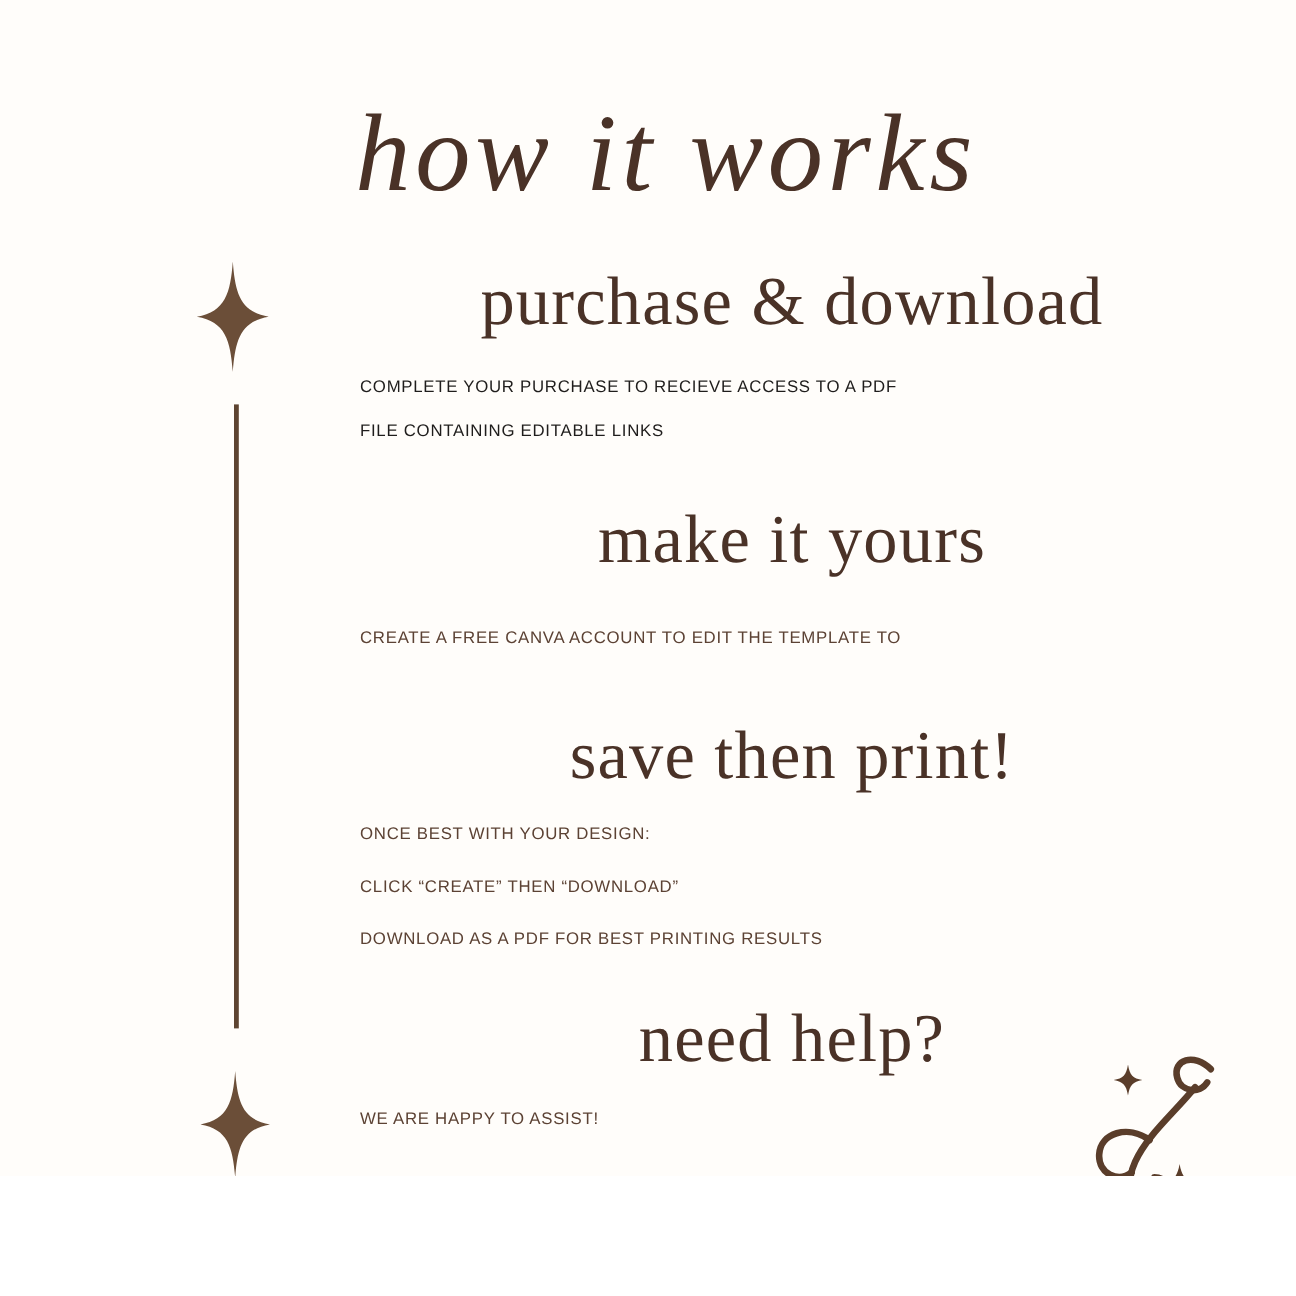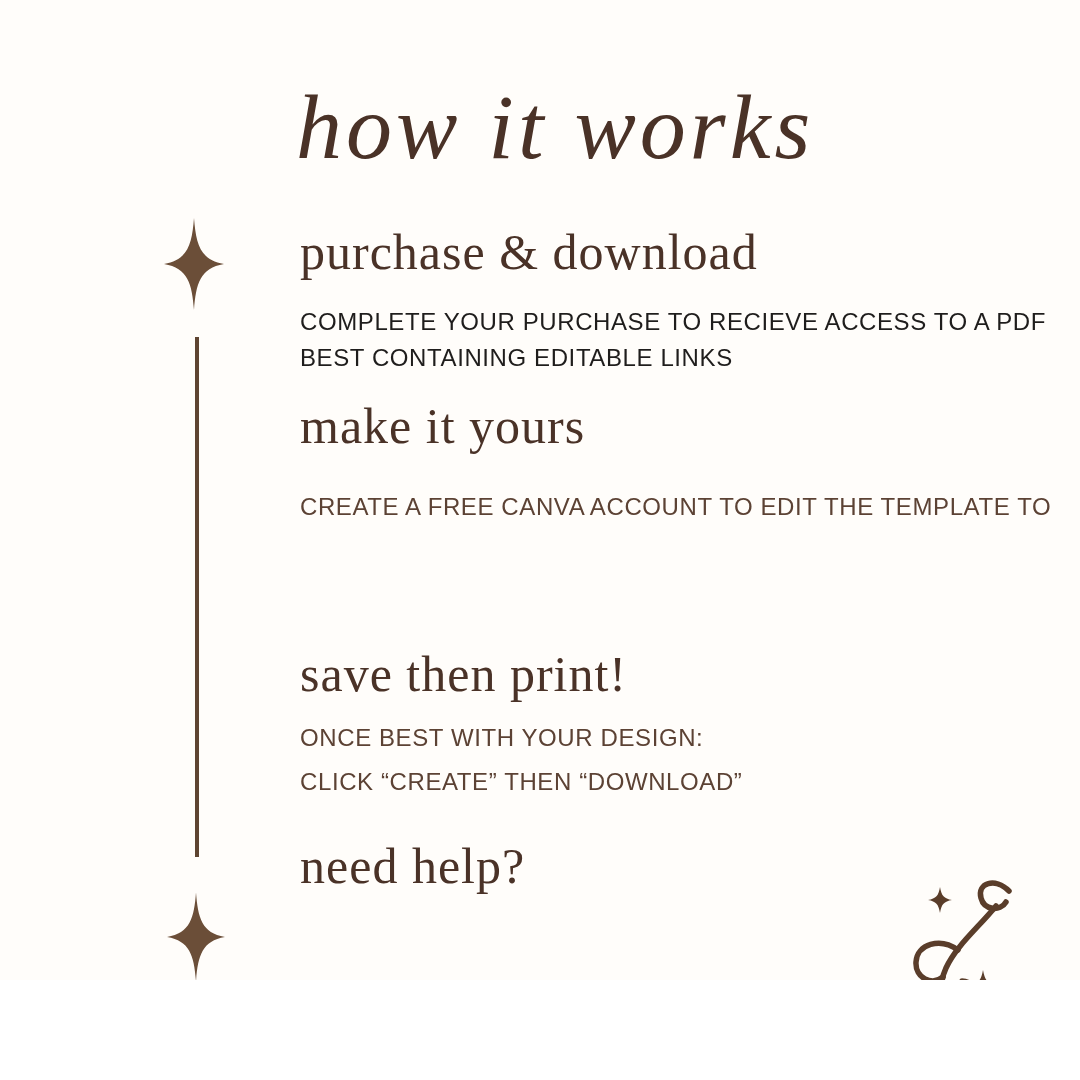--- a/index.html
+++ b/index.html
@@ -14,31 +14,31 @@
   }
   .title{
     position:absolute; left:296px; top:72px; margin:0;
     font-family:"Liberation Serif", serif; font-style:italic; font-weight:400;
     font-size:92px; line-height:110px; letter-spacing:4px;
     color:var(--heading); white-space:nowrap;
   }
   .sec{ position:absolute; left:300px; width:720px; }
   .sec h2{
     margin:0; font-family:"Liberation Serif", serif; font-weight:400;
-    font-size:50px; line-height:60px; letter-spacing:1px;
-    color:var(--heading); white-space:nowrap;
+    font-size:57px; line-height:60px; letter-spacing:1px;
+    color:var(--heading); white-space:nowrap;text-align:center;
   }
-  .body{ color:var(--body); font-size:24px; letter-spacing:0.6px; }
+  .body{ color:var(--body); font-size:14px; letter-spacing:0.6px; }
   .body div{ white-space:nowrap; }
   .body.dark{ color:var(--body-dark); }
   .lh36{ line-height:36px; }
   .lh44{ line-height:44px; }
   .sec-0{ top:222px; } .sec-0 .body{ margin-top:22px; }
-  .sec-1{ top:396px; } .sec-1 .body{ margin-top:29px; }
-  .sec-2{ top:644px; } .sec-2 .body{ margin-top:12px; }
+  .sec-1{ top:420px; } .sec-1 .body{ margin-top:29px; }
+  .sec-2{ top:600px; } .sec-2 .body{ margin-top:12px; }
   .sec-3{ top:836px; } .sec-3 .body{ margin-top:18px; }
   .sparkle{ position:absolute; fill:var(--sparkle); }
   .sparkle-top{ left:164px; top:218px; width:60px; height:92px; }
   .sparkle-bottom{ left:167px; top:892px; width:58px; height:90px; }
   .vline{
     position:absolute; left:195px; top:337px; width:4px; height:520px;
     background:var(--line);
   }
   .monogram{ position:absolute; left:896px; top:874px; width:132px; height:142px; }
   .monogram .stroke{ fill:none; stroke:var(--monogram); stroke-width:5.5; stroke-linecap:round; }
@@ -58,42 +58,44 @@
   <div class="vline"></div>
 
   <svg class="sparkle sparkle-bottom" viewBox="0 0 60 92" aria-hidden="true">
     <path d="M30,0 C32,26 36,42 60,46 C36,50 32,66 30,92 C28,66 24,50 0,46 C24,42 28,26 30,0 Z"></path>
   </svg>
 
   <section class="sec sec-0">
     <h2>purchase &amp; download</h2>
     <div class="body dark lh36">
       <div>COMPLETE YOUR PURCHASE TO RECIEVE ACCESS TO A PDF</div>
-      <div>BEST CONTAINING EDITABLE LINKS</div>
+      <div>FILE CONTAINING EDITABLE LINKS</div>
     </div>
   </section>
 
   <section class="sec sec-1">
     <h2>make it yours</h2>
     <div class="body lh44">
       <div>CREATE A FREE CANVA ACCOUNT TO EDIT THE TEMPLATE TO</div>
     </div>
   </section>
 
   <section class="sec sec-2">
     <h2>save then print!</h2>
     <div class="body lh44">
       <div>ONCE BEST WITH YOUR DESIGN:</div>
       <div>CLICK “CREATE” THEN “DOWNLOAD”</div>
+      <div>DOWNLOAD AS A PDF FOR BEST PRINTING RESULTS</div>
     </div>
   </section>
 
   <section class="sec sec-3">
     <h2>need help?</h2>
     <div class="body lh36">
+      <div>WE ARE HAPPY TO ASSIST!</div>
     </div>
   </section>
 
   <svg class="monogram" viewBox="0 0 132 142" aria-hidden="true">
     <path class="stroke" d="M 113,17 C 99,3 81,9 85,24 C 88,36 104,38 110,28"></path>
     <path class="stroke" d="M 100,32 C 82,54 60,72 50,94 C 40,116 50,133 67,129 C 81,126 80,107 66,107"></path>
     <path class="stroke" d="M 62,76 C 44,63 21,70 20,88 C 19,104 36,112 47,103"></path>
     <path class="stroke" d="M 54,126 C 46,140 27,141 19,131"></path>
     <path class="fillstar" d="M 44,13 C 45.5,22 48,24.5 56,26 C 48,27.5 45.5,30 44,39 C 42.5,30 40,27.5 32,26 C 40,24.5 42.5,22 44,13 Z"></path>
     <path class="fillstar" d="M 87,96 C 89,107 92,109.5 100,111 C 92,112.5 89,115 87,126 C 85,115 82,112.5 74,111 C 82,109.5 85,107 87,96 Z"></path>

